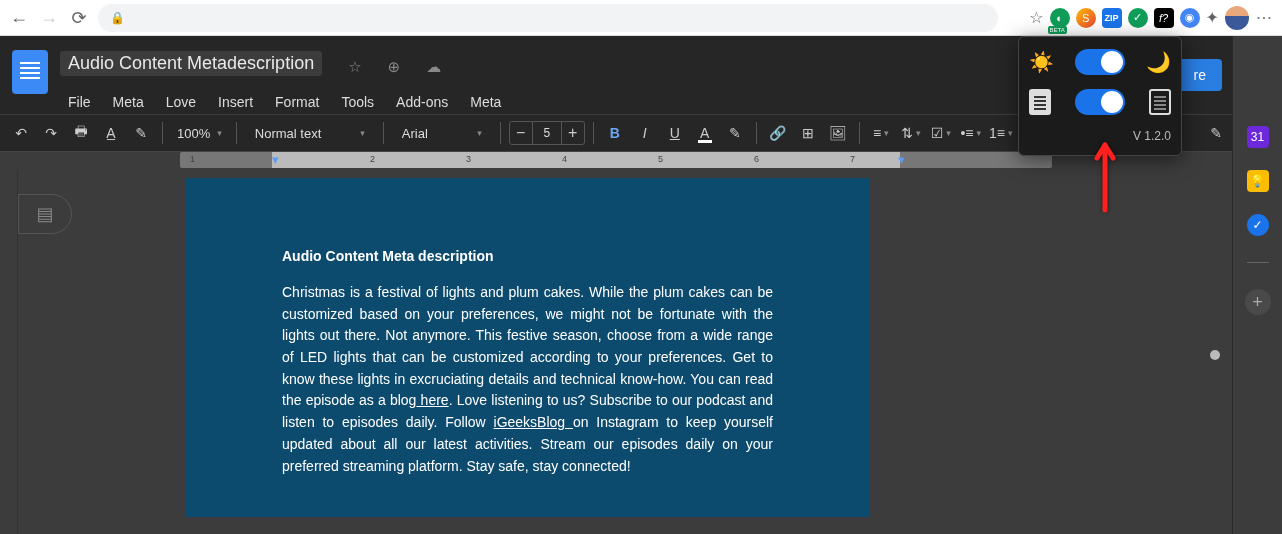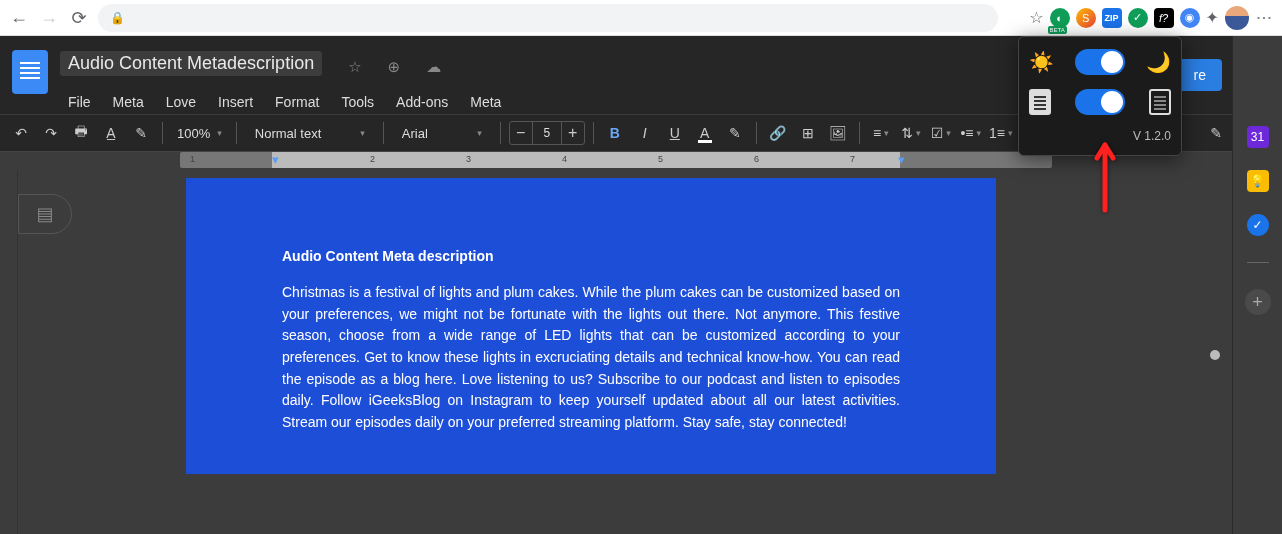--- a/index.html
+++ b/index.html
@@ -59,25 +59,25 @@
 
 .ruler{height:18px;background:#3c3c3c;position:relative;margin-left:180px;margin-right:230px}
 .ruler-track{position:absolute;top:0;left:0;right:0;height:16px;background:linear-gradient(90deg,#777 0,#777 92px,#bbb 92px,#bbb 720px,#777 720px);border-radius:2px}
 .ruler-mark{position:absolute;top:2px;font-size:9px;color:#444}
 .ruler-indent{position:absolute;top:0;color:#5a9df8;font-size:13px}
 
 
 .canvas-area{display:flex;height:calc(534px - 36px - 78px - 38px - 18px);background:#3c3c3c;position:relative}
 .vruler{width:18px;background:#3c3c3c;border-right:1px solid #333}
 .outline-btn{position:absolute;left:18px;top:24px;width:54px;height:40px;border:1px solid #555;border-radius:0 20px 20px 0;display:flex;align-items:center;justify-content:center;color:#888;font-size:18px;background:#3c3c3c}
-.page{position:absolute;left:186px;top:8px;width:810px;background:#1d4ed8;padding:70px 96px 40px;color:#fff;font-size:14px}
+.page{position:absolute;left:186px;top:8px;width:683px;background:#0c4a6e;padding:70px 96px 40px;color:#fff;font-size:14px}
 .p-title{font-weight:bold;margin-bottom:18px}
 .p-sub{font-weight:bold;margin-bottom:18px}
 .p-body{line-height:1.55;text-align:justify}
-.p-body a{color:#fff;}
+.p-body a{color:#fff;text-decoration:underline}
 
 
 .ext-popup{position:absolute;top:36px;right:100px;width:164px;background:#1b1b1b;border:1px solid #444;border-radius:6px;padding:12px 10px;z-index:100;box-shadow:0 4px 20px rgba(0,0,0,.5)}
 .ext-row{display:flex;align-items:center;justify-content:space-between;margin-bottom:14px}
 .ext-emoji{font-size:20px}
 .toggle{width:50px;height:26px;background:#1a73e8;border-radius:13px;position:relative;cursor:pointer}
 .toggle::after{content:"";position:absolute;width:22px;height:22px;background:#fff;border-radius:50%;top:2px;right:2px}
 .page-icon{width:22px;height:26px;border:2px solid #ddd;border-radius:3px;position:relative}
 .page-icon.dark{background:#ddd}
 .page-icon::before,.page-icon::after{content:"";position:absolute;left:3px;right:3px;height:2px;background:#888}

